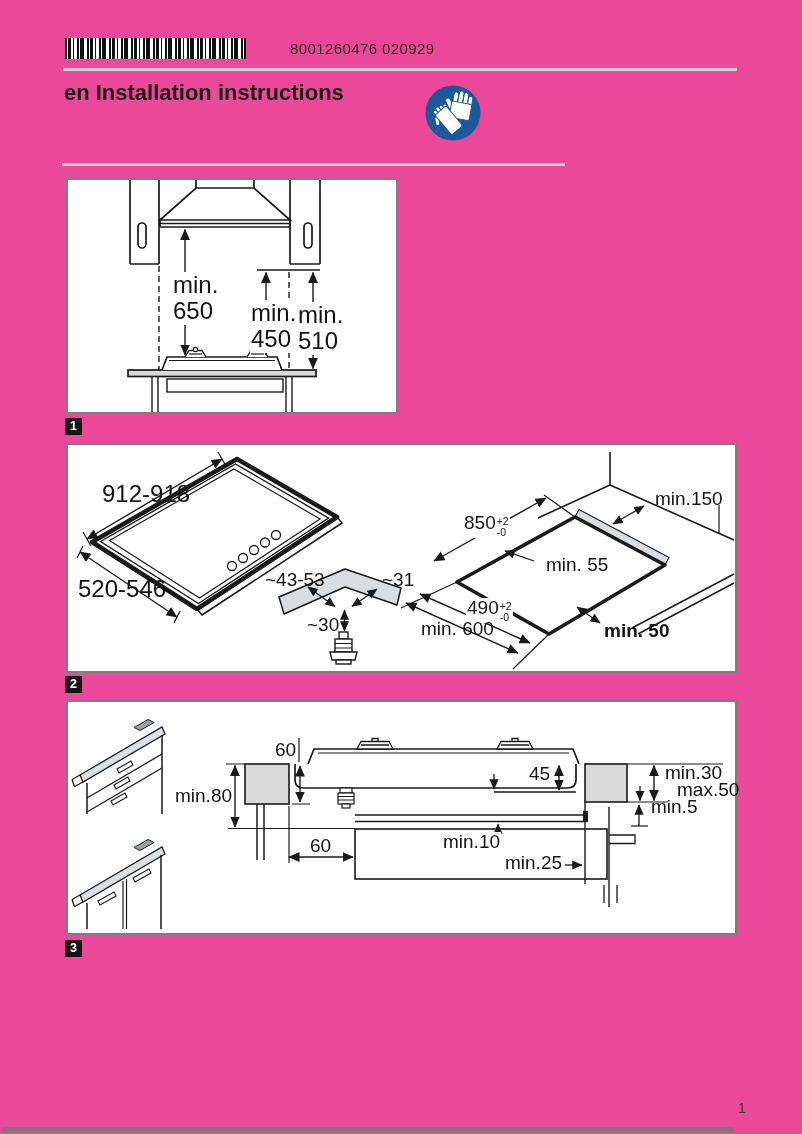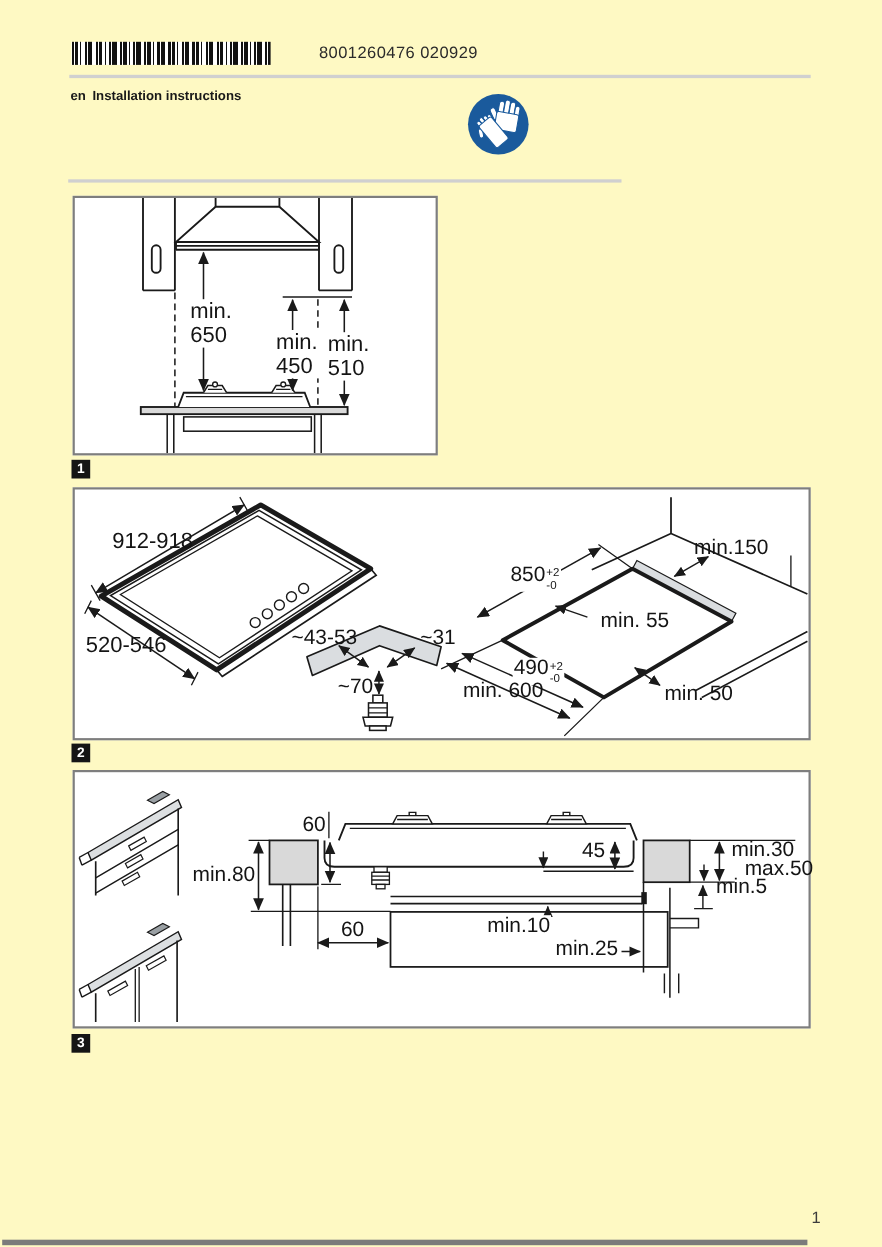--- a/index.html
+++ b/index.html
@@ -1,33 +1,33 @@
 <!DOCTYPE html>
 <html><head>
 <meta charset="utf-8">
 <style>
   html,body{margin:0;padding:0;background:#fff;}
-  .page{position:relative;width:802px;height:1134px;background:#fef9c3;
+  .page{position:relative;width:802px;height:1134px;background:#ec4899;
         font-family:"Liberation Sans",sans-serif;color:#141414;overflow:hidden;}
   .barcode{position:absolute;left:65px;top:38px;width:181px;height:21px;
      background:repeating-linear-gradient(90deg,#111 0 2px,#fff 2px 3px,#111 3px 6px,#fff 6px 8px,
      #111 8px 9px,#fff 9px 12px,#111 12px 14px,#fff 14px 15px,#111 15px 19px,#fff 19px 22px);}
   .code-text{position:absolute;left:290px;top:40px;font-size:15px;letter-spacing:.4px;color:#2b2b2b;}
   .rule{position:absolute;height:3px;background:#d0d0d0;}
-  .title{position:absolute;left:64px;top:80px;font-size:12px;font-weight:bold;color:#191919;}
+  .title{position:absolute;left:64px;top:80px;font-size:22px;font-weight:bold;color:#191919;}
   .title span{margin-right:6px;}
   .glove-badge{position:absolute;left:424px;top:84px;width:58px;height:58px;}
   .fig{position:absolute;border:2px solid #7e7e7e;background:#fff;}
   .fig svg{position:absolute;left:0;top:0;}
   .badge{position:absolute;width:17px;height:17px;background:#151515;color:#fff;
          font-weight:bold;font-size:12.5px;line-height:17px;text-align:center;}
   .dim{position:absolute;font-size:19px;line-height:1.1;color:#141414;
        white-space:pre-line;padding:0 1px;background:transparent;}
   .dim.bg{background:#fff;}
-  .dim.s20{font-size:20px;}
+  .dim.s20{font-size:24px;}
   .tolwrap{display:inline-flex;flex-direction:column;font-size:10.5px;line-height:1.05;
            vertical-align:4px;margin-left:1px;}
   .pageno{position:absolute;left:726px;top:1099px;width:20px;text-align:right;
           font-size:15px;color:#3c3c3c;}
   .footbar{position:absolute;left:2px;top:1127px;width:732px;height:5px;background:#7b7b7b;}
 </style>
 </head>
 <body>
 
 <div class="page">
@@ -159,27 +159,27 @@
         <line x1="338" y1="158" x2="450" y2="208" stroke-width="1.4" marker-start="url(#a2)" marker-end="url(#a2)"></line>
         <line x1="545" y1="79" x2="576" y2="61" stroke-width="1.3" marker-start="url(#a2)" marker-end="url(#a2)"></line>
         <line x1="466" y1="116" x2="437" y2="106" stroke-width="1.3" marker-end="url(#a2)"></line>
         <line x1="509" y1="162" x2="532" y2="178" stroke-width="1.3" marker-start="url(#a2)" marker-end="url(#a2)"></line>
       </g>
     </svg>
     <div class="dim s20" style="left:33px;top:36px;">912-918</div>
     <div class="dim s20" style="left:9px;top:131px;">520-546</div>
     <div class="dim" style="left:196px;top:125px;">~43-53</div>
     <div class="dim" style="left:313px;top:125px;">~31</div>
-    <div class="dim" style="left:238px;top:170px;">~70</div>
+    <div class="dim" style="left:238px;top:170px;">~30</div>
     <div class="dim bg" style="left:395px;top:68px;"><span>850</span><span class="tolwrap"><span>+2</span><span>-0</span></span></div>
     <div class="dim bg" style="left:433px;top:110px;margin-left:44px;">min. 55</div>
     <div class="dim bg" style="left:398px;top:153px;"><span>490</span><span class="tolwrap"><span>+2</span><span>-0</span></span></div>
     <div class="dim" style="left:352px;top:174px;">min. 600</div>
-    <div class="dim" style="left:535px;top:176px;">min. 50</div>
-    <div class="dim" style="left:562px;top:44px;">min.150</div>
+    <div class="dim" style="left:535px;top:176px;font-weight:bold;">min. 50</div>
+    <div class="dim" style="left:586px;top:44px;">min.150</div>
   </div>
   <div class="badge" style="left:65px;top:676px;">2</div>
 
   <div class="fig" style="left:66px;top:700px;width:667px;height:231px;">
     <svg viewBox="0 0 667 231" width="667" height="231">
       <defs>
         <marker id="a3" markerWidth="9" markerHeight="8" refX="7.5" refY="3.5" orient="auto-start-reverse">
           <path d="M0,0 L8,3.5 L0,7 Z" fill="#1a1a1a"></path>
         </marker>
       </defs>

